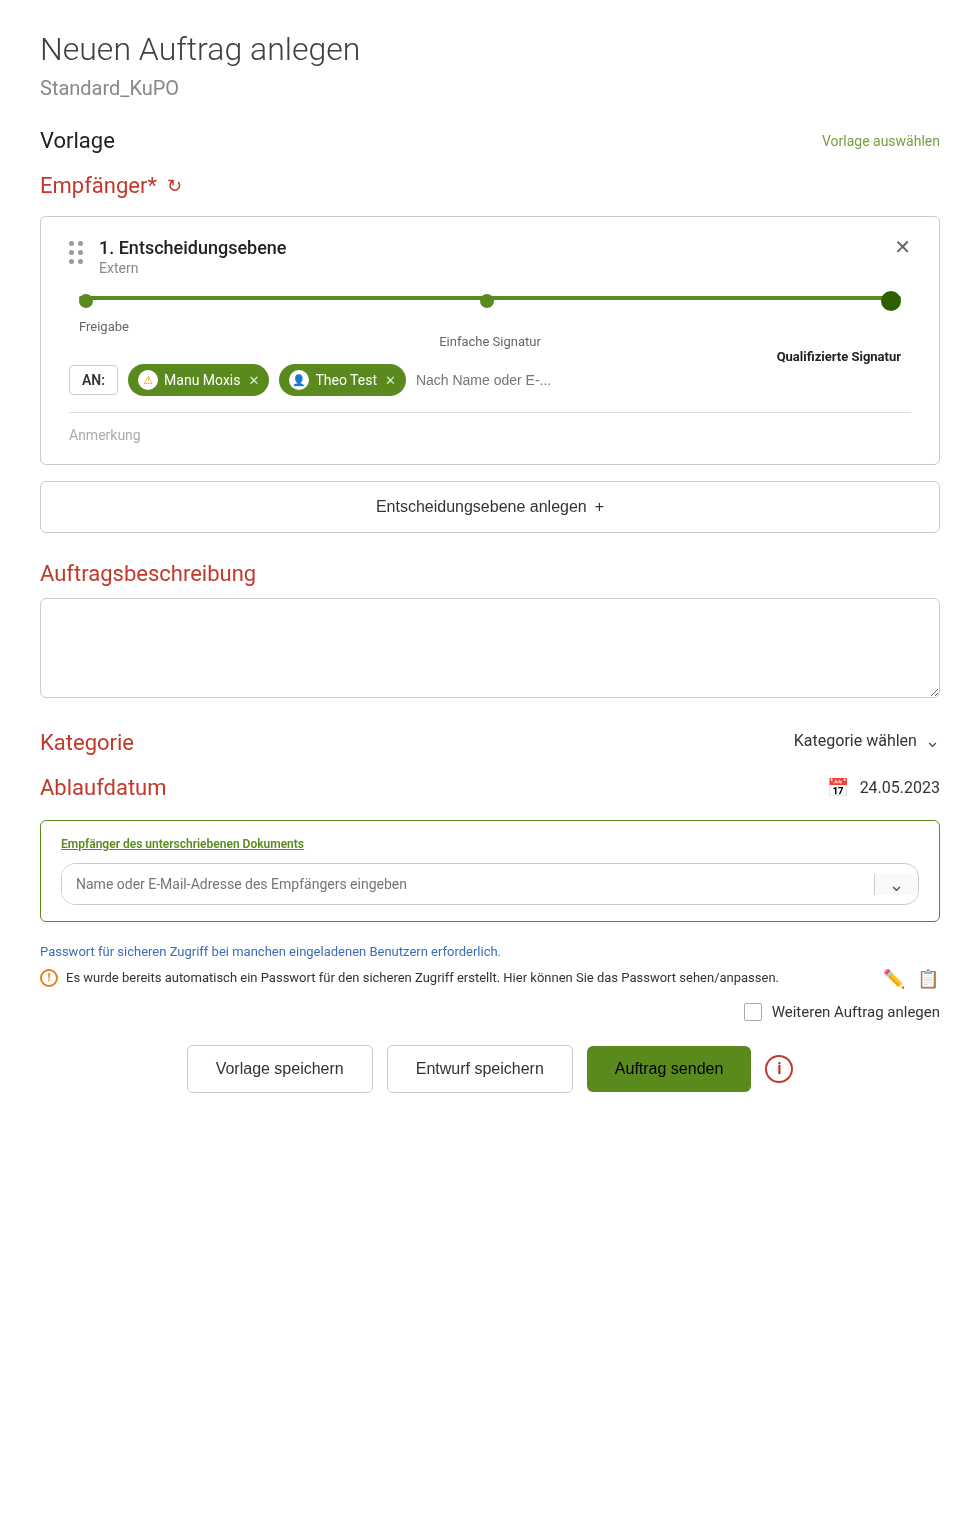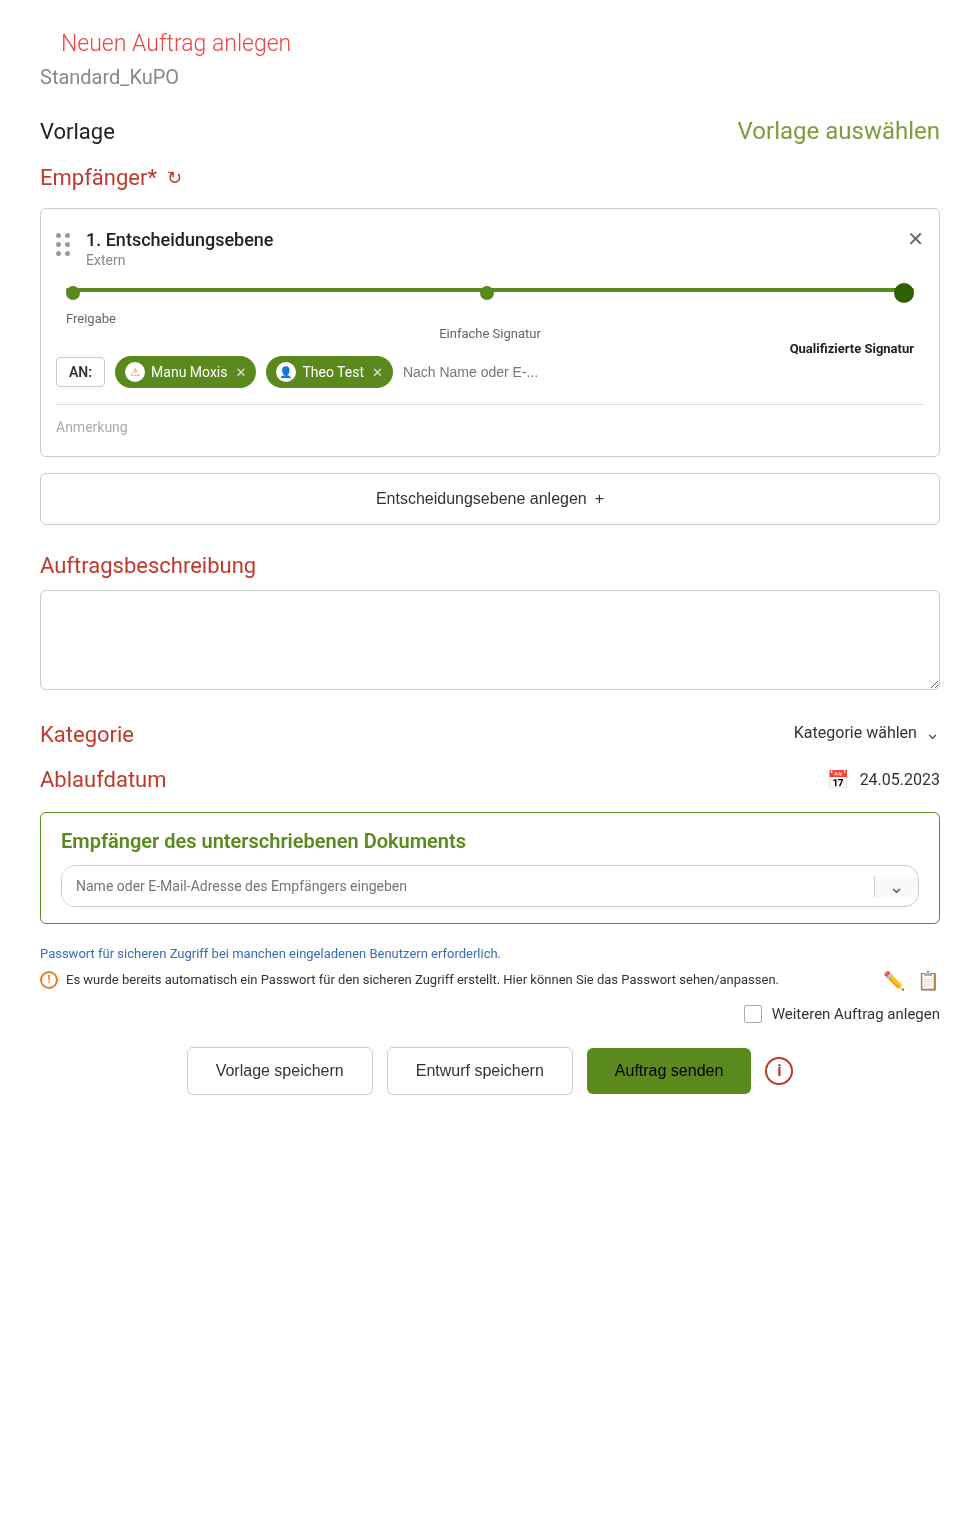--- a/index.html
+++ b/index.html
@@ -6,25 +6,24 @@
     body {
       font-family: -apple-system, BlinkMacSystemFont, 'Segoe UI', Roboto, sans-serif;
       background: #fff;
       width: 980px;
       min-height: 1540px;
       padding: 30px 40px;
       color: #333;
     }
 
     .page-title {
-      font-size: 23px;
+      font-size: 32px;
       font-weight: 300;
-      color: #ef4444;
+      color: #404040;
       margin-bottom: 8px;
-      margin-left: 21px;
     }
 
     .subtitle {
       font-size: 20px;
       color: #888;
       margin-bottom: 28px;
     }
 
     .section-row {
       display: flex;
@@ -33,21 +32,21 @@
       margin-bottom: 20px;
     }
 
     .section-label {
       font-size: 22px;
       font-weight: 400;
       color: #222;
     }
 
     .section-link {
-      font-size: 24px;
+      font-size: 14px;
       color: #7a9e3b;
       cursor: pointer;
       text-decoration: none;
     }
 
     .empfaenger-label {
       font-size: 22px;
       color: #c0392b;
       display: flex;
       align-items: center;
@@ -57,21 +56,21 @@
 
     .refresh-icon {
       font-size: 18px;
       color: #c0392b;
       cursor: pointer;
     }
 
     .card {
       border: 1px solid #ccc;
       border-radius: 6px;
-      padding: 20px 15px;
+      padding: 20px 28px;
       margin-bottom: 16px;
       background: #fff;
     }
 
     .card-header {
       display: flex;
       align-items: flex-start;
       justify-content: space-between;
       margin-bottom: 20px;
     }
@@ -359,24 +358,25 @@
 
     
     .unterschrieben-section {
       border: 1px solid #5a8a1e;
       border-radius: 6px;
       padding: 16px 20px;
       margin-bottom: 20px;
     }
 
     .unterschrieben-title {
-      font-size: 20px;
+      font-size: 12px;
       color: #5a8a1e;
       font-weight: 600;
       margin-bottom: 12px;
+      text-decoration: underline;
     }
 
     .empfaenger-input-row {
       display: flex;
       align-items: center;
       border: 1px solid #ccc;
       border-radius: 14px;
       overflow: hidden;
     }
 

